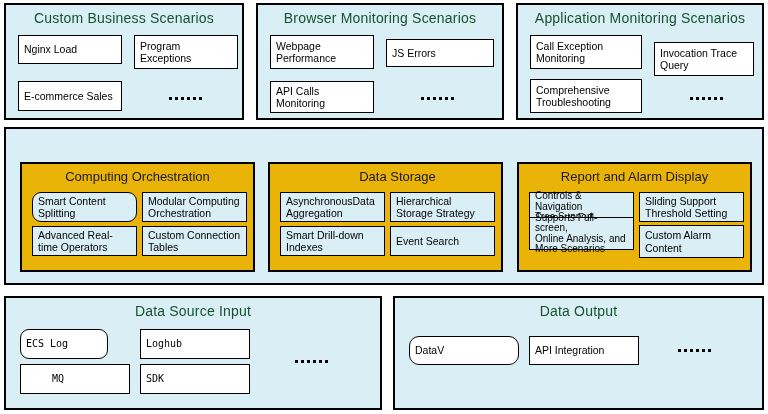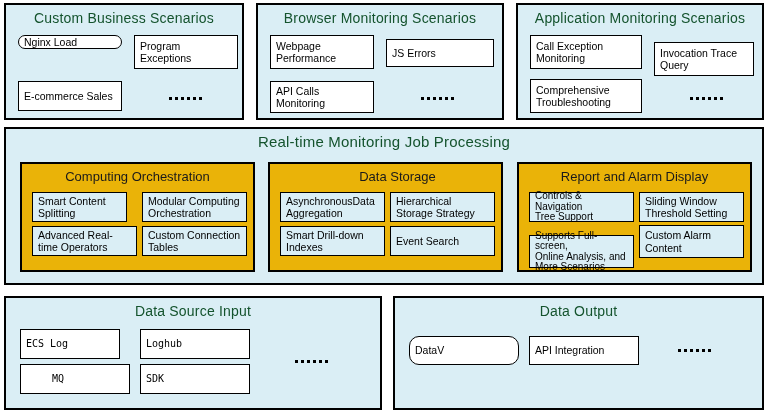--- a/index.html
+++ b/index.html
@@ -90,21 +90,21 @@
   }
 </style>
 </head>
 <body>
 
 <div id="diagram">
 
   <div class="panel" style="left:4px; top:3px; width:240px; height:117px;">
     <div class="panel-title">Custom Business Scenarios</div>
 
-    <div class="item" style="left:12px; top:30px; width:104px; height:14px;border-radius:12px;">
+    <div class="item" style="left:12px; top:30px; width:104px; height:29px;">
       <span class="txt">Nginx Load</span>
     </div>
 
     <div class="item" style="left:128px; top:30px; width:104px; height:34px;">
       <span class="txt">
         <span>Program</span><br>
         <span>Exceptions</span>
       </span>
     </div>
 
@@ -181,26 +181,25 @@
       <i></i>
         <i></i>
         <i></i>
         <i></i>
         <i></i>
         <i></i>
     </div>
   </div>
 
   <div class="panel" style="left:4px; top:127px; width:760px; height:158px;">
-    <div class="panel-title" style="font-size:15px; margin-top:5px;">Real-time Monitoring Job Processing</div>
 
     <div class="group" style="left:14px; top:33px; width:235px; height:110px;">
       <div class="group-title">Computing Orchestration</div>
 
-      <div class="item blue" style="left:10px; top:28px; width:95px; height:30px;">
+      <div class="item blue" style="left:10px; top:28px; width:105px; height:30px;border-radius:9px;">
         <span class="txt">
           <span>Smart Content</span><br>
           <span>Splitting</span>
         </span>
       </div>
 
       <div class="item blue" style="left:120px; top:28px; width:105px; height:30px;">
         <span class="txt">
           <span>Modular Computing</span><br>
           <span>Orchestration</span>
@@ -256,46 +255,46 @@
 
       <div class="item blue tiny" style="left:10px; top:28px; width:105px; height:30px;">
         <span class="txt">
           <span>Controls &amp; Navigation</span><br>
           <span>Tree Support</span>
         </span>
       </div>
 
       <div class="item blue" style="left:120px; top:28px; width:105px; height:30px;">
         <span class="txt">
-          <span>Sliding Window</span><br>
+          <span>Sliding Support</span><br>
           <span>Threshold Setting</span>
         </span>
       </div>
 
-      <div class="item blue tiny" style="left:10px; top:71px; width:105px; height:33px;">
+      <div class="item blue tiny" style="left:10px; top:53px; width:105px; height:33px;">
         <span class="txt">
           <span>Supports Full-screen,</span><br>
           <span>Online Analysis, and</span><br>
           <span>More Scenarios</span>
         </span>
       </div>
 
       <div class="item blue" style="left:120px; top:61px; width:105px; height:33px;">
         <span class="txt">
           <span>Custom Alarm</span><br>
           <span>Content</span>
         </span>
       </div>
     </div>
   </div>
 
   <div class="panel" style="left:4px; top:296px; width:378px; height:114px;">
     <div class="panel-title">Data Source Input</div>
 
-    <div class="item mono" style="left:14px; top:31px; width:100px; height:30px;">
+    <div class="item mono" style="left:14px; top:31px; width:88px; height:30px;border-radius:9px;">
       <span class="txt">ECS Log</span>
     </div>
 
     <div class="item mono" style="left:134px; top:31px; width:110px; height:30px;">
       <span class="txt">Loghub</span>
     </div>
 
     <div class="item mono" style="left:14px; top:66px; width:110px; height:30px;padding-left:31px;">
       <span class="txt">MQ</span>
     </div>

